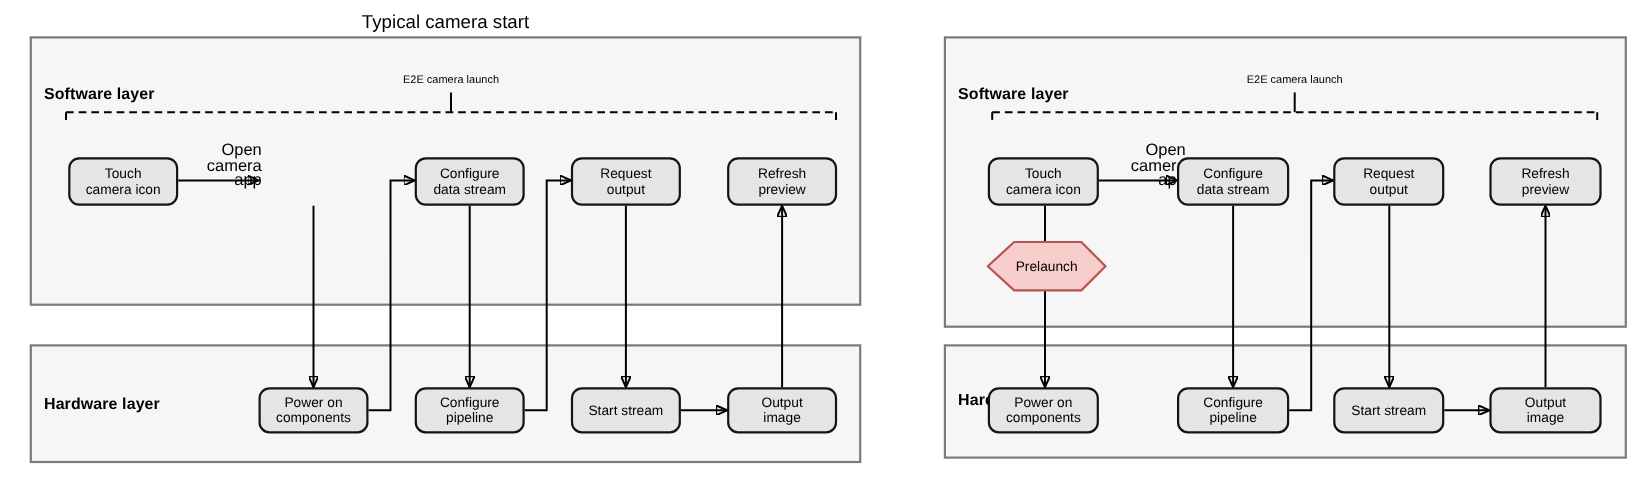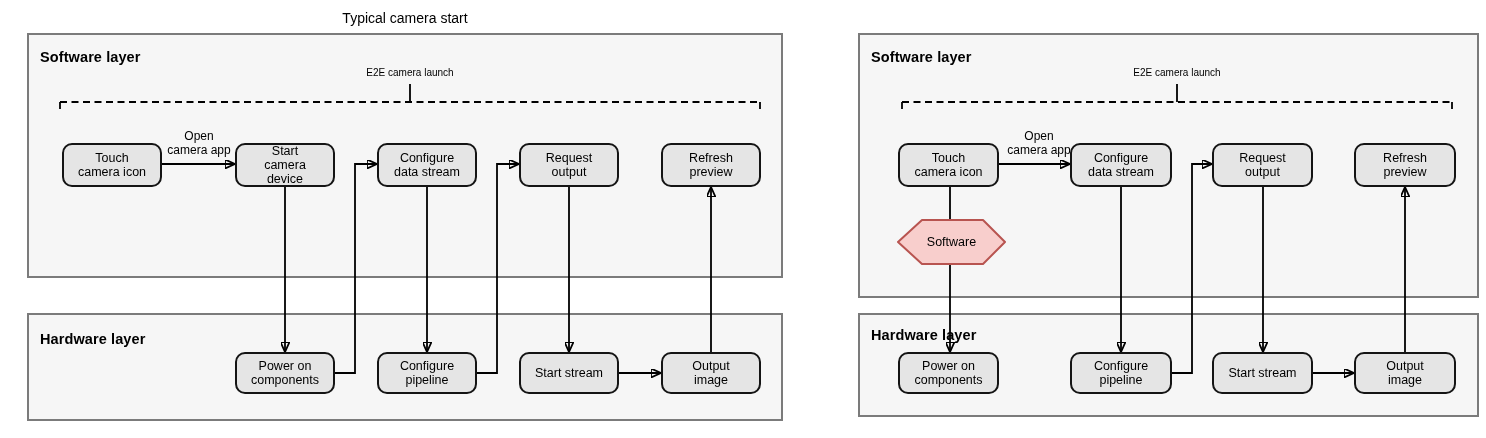--- a/index.html
+++ b/index.html
@@ -1,26 +1,26 @@
 <!DOCTYPE html>
 <html><head>
 <meta charset="utf-8">
 <style>
   html,body{margin:0;padding:0;background:#ffffff;}
   body{font-family:"Liberation Sans", sans-serif; color:#000;}
   #canvas{position:relative;width:1486px;height:438px;background:#fff;overflow:hidden;}
 
   .panel{position:absolute;background:#f6f6f6;border:2px solid #7b7b7b;box-sizing:border-box;}
-  .layer-label{position:absolute;font-size:14.5px;font-weight:bold;letter-spacing:.1px;}
-  .diagram-title{position:absolute;font-size:14px;text-align:center;}
+  .layer-label{position:absolute;font-size:14.5px;font-weight:bold;letter-spacing:.1px;margin-top:29px;}
+  .diagram-title{position:absolute;font-size:17px;text-align:center;}
   .bracket-label{position:absolute;font-size:10px;text-align:center;}
   .node{position:absolute;background:#e5e5e5;border:2px solid #141414;border-radius:10px;
         box-sizing:border-box;display:flex;align-items:center;justify-content:center;
         text-align:center;font-size:12.5px;line-height:14px;white-space:pre-line;z-index:3;}
-  .edge-label{position:absolute;font-size:12px;line-height:13.5px;text-align:center;
+  .edge-label{position:absolute;font-size:15px;line-height:13.5px;text-align:right;
         white-space:pre-line;z-index:3;}
   .hex-label{position:absolute;display:flex;align-items:center;justify-content:center;
         font-size:12.5px;z-index:3;}
   svg.connectors{position:absolute;left:0;top:0;width:1486px;height:438px;z-index:2;}
   svg.connectors path{fill:none;stroke:#000;stroke-width:1.8;}
   svg.connectors path.dash{stroke-dasharray:7 4.5;}
   svg.connectors polygon.hex{fill:#f8cecc;stroke:#b85450;stroke-width:2;stroke-linejoin:round;}
 </style>
 </head>
 <body>
@@ -35,23 +35,20 @@
   <div class="layer-label" style="left:40px;top:49px;">Software layer</div>
   <div class="layer-label" style="left:40px;top:331px;">Hardware layer</div>
 
   <div class="bracket-label" style="left:330px;top:67px;width:160px;">E2E camera launch</div>
 
   <div class="edge-label" style="left:160px;top:130px;width:78px;">Open
 camera app</div>
 
   <div class="node" style="left:62px;top:143px;width:100px;height:44px;">Touch
 camera icon</div>
-  <div class="node" style="left:235px;top:143px;width:100px;height:44px;">Start
-camera
-device</div>
   <div class="node" style="left:377px;top:143px;width:100px;height:44px;">Configure
 data stream</div>
   <div class="node" style="left:519px;top:143px;width:100px;height:44px;">Request
 output</div>
   <div class="node" style="left:661px;top:143px;width:100px;height:44px;">Refresh
 preview</div>
 
   <div class="node" style="left:235px;top:352px;width:100px;height:42px;">Power on
 components</div>
   <div class="node" style="left:377px;top:352px;width:100px;height:42px;">Configure
@@ -74,21 +71,21 @@
 
   <div class="node" style="left:898px;top:143px;width:101px;height:44px;">Touch
 camera icon</div>
   <div class="node" style="left:1070px;top:143px;width:102px;height:44px;">Configure
 data stream</div>
   <div class="node" style="left:1212px;top:143px;width:101px;height:44px;">Request
 output</div>
   <div class="node" style="left:1354px;top:143px;width:102px;height:44px;">Refresh
 preview</div>
 
-  <div class="hex-label" style="left:898px;top:220px;width:107px;height:44px;">Software</div>
+  <div class="hex-label" style="left:898px;top:220px;width:107px;height:44px;">Prelaunch</div>
 
   <div class="node" style="left:898px;top:352px;width:101px;height:42px;">Power on
 components</div>
   <div class="node" style="left:1070px;top:352px;width:102px;height:42px;">Configure
 pipeline</div>
   <div class="node" style="left:1212px;top:352px;width:101px;height:42px;">Start stream</div>
   <div class="node" style="left:1354px;top:352px;width:102px;height:42px;">Output
 image</div>
 
   <svg class="connectors" viewBox="0 0 1486 438" xmlns="http://www.w3.org/2000/svg">

